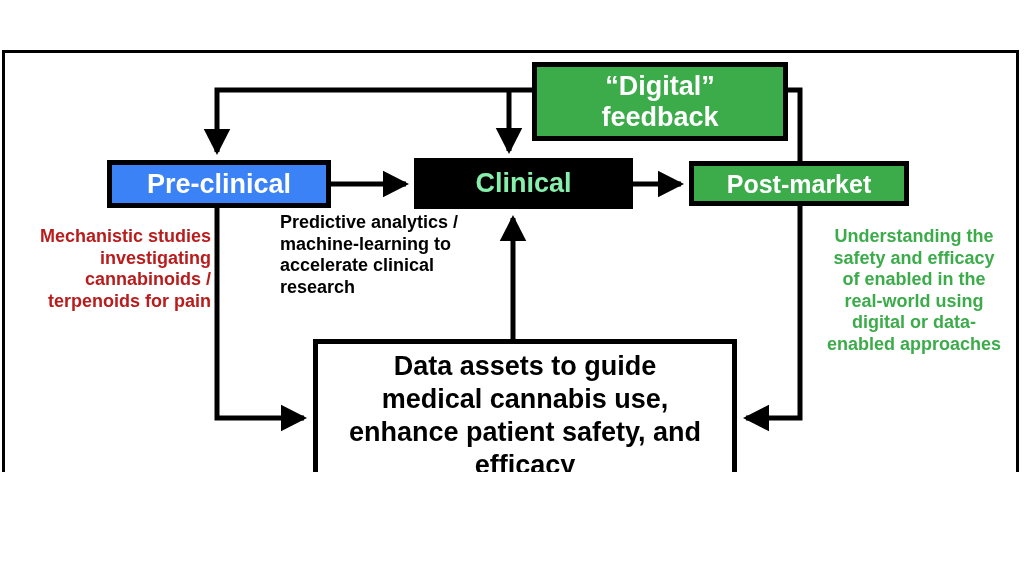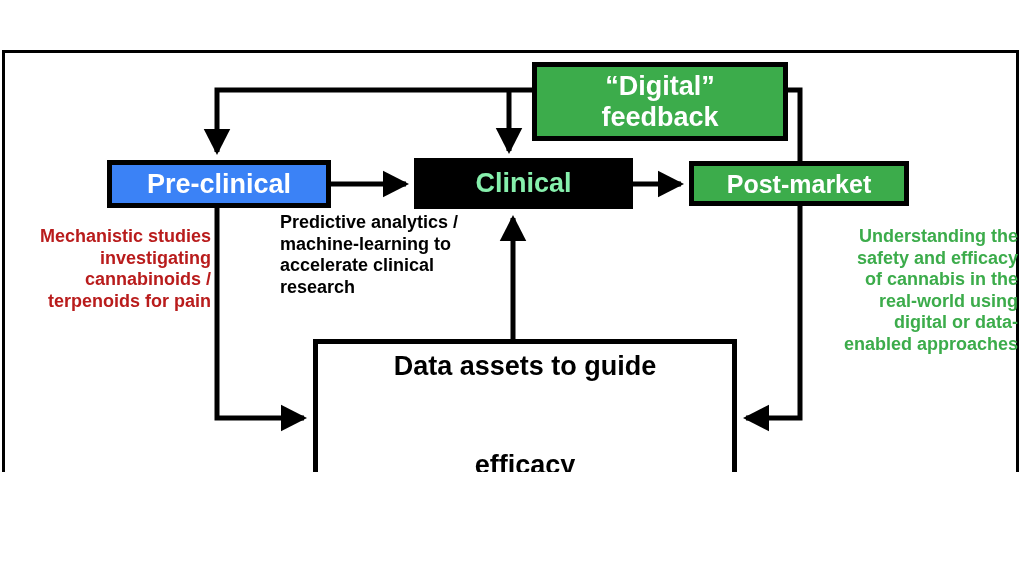--- a/index.html
+++ b/index.html
@@ -116,21 +116,21 @@
     top: 212px;
     width: 228px;
     text-align: left;
     color: #000000;
     font-size: 18px;
   }
   #caption-postmarket {
     left: 810px;
     top: 226px;
     width: 208px;
-    text-align: right;
+    text-align: center;
     color: #3cac4b;
     font-size: 18px;
   }
 </style>
 </head>
 <body>
 
 <div id="canvas">
 
   <div id="frame"></div>
@@ -186,22 +186,22 @@
     <span class="node-text">Clinical</span>
   </div>
 
   <div class="node" id="node-postmarket">
     <span class="node-text">Post-market</span>
   </div>
 
   <div class="node" id="node-dataassets">
     <div class="node-text">
       <span>Data assets to guide</span><br>
-      <br>
-      <br>
+      <span>medical cannabis use,</span><br>
+      <span>enhance patient safety, and</span><br>
       <span>efficacy</span>
     </div>
   </div>
 
   <div class="caption" id="caption-preclinical">
     <span>Mechanistic studies</span><br>
     <span>investigating</span><br>
     <span>cannabinoids /</span><br>
     <span>terpenoids for pain</span>
   </div>
@@ -209,19 +209,19 @@
   <div class="caption" id="caption-clinical">
     <span>Predictive analytics /</span><br>
     <span>machine-learning to</span><br>
     <span>accelerate clinical</span><br>
     <span>research</span>
   </div>
 
   <div class="caption" id="caption-postmarket">
     <span>Understanding the</span><br>
     <span>safety and efficacy</span><br>
-    <span>of cannabis in the</span><br>
+    <span>of enabled in the</span><br>
     <span>real-world using</span><br>
     <span>digital or data-</span><br>
     <span>enabled approaches</span>
   </div>
 
 </div>
 
 </body></html>

